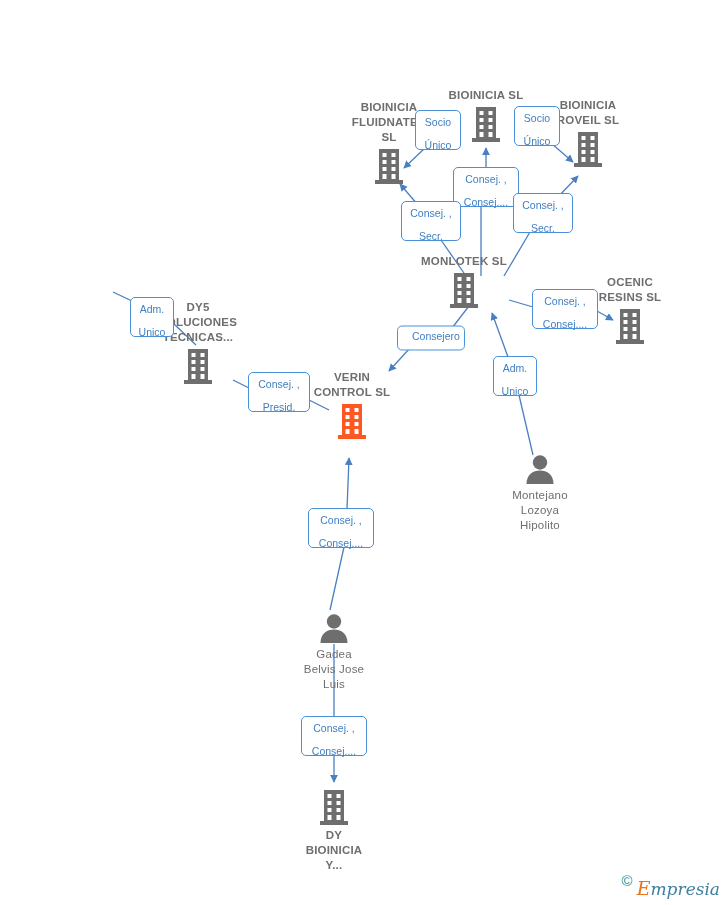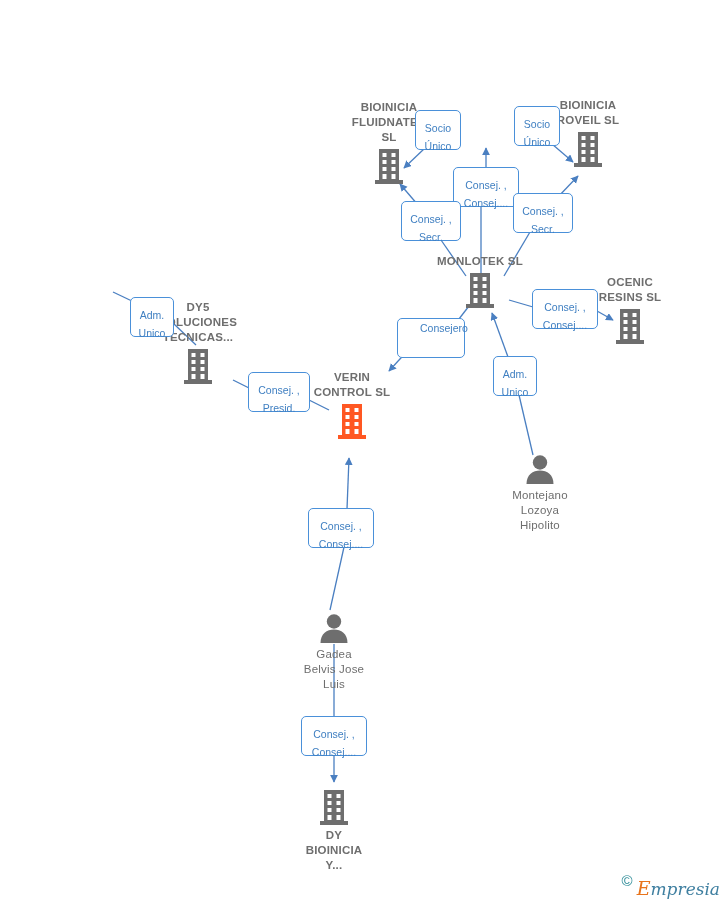--- a/index.html
+++ b/index.html
@@ -56,23 +56,23 @@
   .cap-above .caption { margin-bottom: 2px; }
   .cap-below .caption { margin-top: 2px; }
 
   .edge-label {
     position: absolute;
     background: #ffffff;
     border: 1.3px solid #4a90d9;
     border-radius: 5px;
     color: #3f7fc1;
     font-size: 10.5px;
-    line-height: 18px;
+    line-height: 23px;
     text-align: center;
-    padding: 8px 6px;
+    padding: 0 6px;
     box-sizing: border-box;
     white-space: pre-line;
     transform: translate(-50%, -50%);
   }
 
   #watermark {
     position: absolute;
     right: 8px;
     bottom: 6px;
     display: flex;
@@ -148,20 +148,41 @@
       <path d="M330,610 L344,547"></path>
 
       <path d="M347,509 L349,458" marker-end="url(#arrow)"></path>
 
       <path d="M334,644 L334,717"></path>
 
       <path d="M334,755 L334,782" marker-end="url(#arrow)"></path>
     </g>
   </svg>
 
+  <div class="node company cap-above" style="left:486px; top:88px;">
+    <span class="caption">BIOINICIA  SL</span>
+    <span class="glyph">
+      <svg width="34" height="38" viewBox="0 0 34 38" aria-hidden="true">
+        <g fill="#6e6e6e">
+          <rect x="7" y="2" width="20" height="31"></rect>
+          <rect x="3" y="33" width="28" height="4"></rect>
+        </g>
+        <g fill="#ffffff">
+          <rect x="10.5" y="6" width="4" height="4"></rect>
+            <rect x="19.5" y="6" width="4" height="4"></rect>
+          <rect x="10.5" y="13" width="4" height="4"></rect>
+            <rect x="19.5" y="13" width="4" height="4"></rect>
+          <rect x="10.5" y="20" width="4" height="4"></rect>
+            <rect x="19.5" y="20" width="4" height="4"></rect>
+          <rect x="10.5" y="27" width="4" height="5"></rect>
+            <rect x="19.5" y="27" width="4" height="5"></rect>
+        </g>
+      </svg>
+    </span>
+  </div>
 
   <div class="node company cap-above" style="left:389px; top:100px;">
     <span class="caption">BIOINICIA
 FLUIDNATEK
 SL</span>
     <span class="glyph">
       <svg width="34" height="38" viewBox="0 0 34 38" aria-hidden="true">
         <g fill="#6e6e6e">
             <rect x="7" y="2" width="20" height="31"></rect>
             <rect x="3" y="33" width="28" height="4"></rect>
@@ -196,21 +217,21 @@
             <rect x="19.5" y="13" width="4" height="4"></rect>
           <rect x="10.5" y="20" width="4" height="4"></rect>
             <rect x="19.5" y="20" width="4" height="4"></rect>
           <rect x="10.5" y="27" width="4" height="5"></rect>
             <rect x="19.5" y="27" width="4" height="5"></rect>
         </g>
       </svg>
     </span>
   </div>
 
-  <div class="node company cap-above" style="left:480px; top:254px;">
+  <div class="node company cap-above" style="left:464px; top:254px;">
     <span class="caption">MONLOTEK  SL</span>
     <span class="glyph">
       <svg width="34" height="38" viewBox="0 0 34 38" aria-hidden="true">
         <g fill="#6e6e6e">
             <rect x="7" y="2" width="20" height="31"></rect>
             <rect x="3" y="33" width="28" height="4"></rect>
           </g>
         <g fill="#ffffff">
           <rect x="10.5" y="6" width="4" height="4"></rect>
             <rect x="19.5" y="6" width="4" height="4"></rect>
@@ -351,21 +372,21 @@
   <div class="edge-label" style="left:486px; top:187px; width:66px; height:40px;">Consej. ,
 Consej....</div>
   <div class="edge-label" style="left:431px; top:221px; width:60px; height:40px;">Consej. ,
 Secr.</div>
   <div class="edge-label" style="left:543px; top:213px; width:60px; height:40px;">Consej. ,
 Secr.</div>
   <div class="edge-label" style="left:565px; top:309px; width:66px; height:40px;">Consej. ,
 Consej....</div>
   <div class="edge-label" style="left:152px; top:317px; width:44px; height:40px;">Adm.
 Unico</div>
-  <div class="edge-label" style="left:431px; top:338px; width:68px; height:40px; line-height:13px; padding:3px 22px;">Consejero</div>
+  <div class="edge-label" style="left:431px; top:338px; width:68px; height:25px; line-height:13px; padding:3px 14px;">Consejero</div>
   <div class="edge-label" style="left:515px; top:376px; width:44px; height:40px;">Adm.
 Unico</div>
   <div class="edge-label" style="left:279px; top:392px; width:62px; height:40px;">Consej. ,
 Presid.</div>
   <div class="edge-label" style="left:341px; top:528px; width:66px; height:40px;">Consej. ,
 Consej....</div>
   <div class="edge-label" style="left:334px; top:736px; width:66px; height:40px;">Consej. ,
 Consej....</div>
 
   <div id="watermark">

